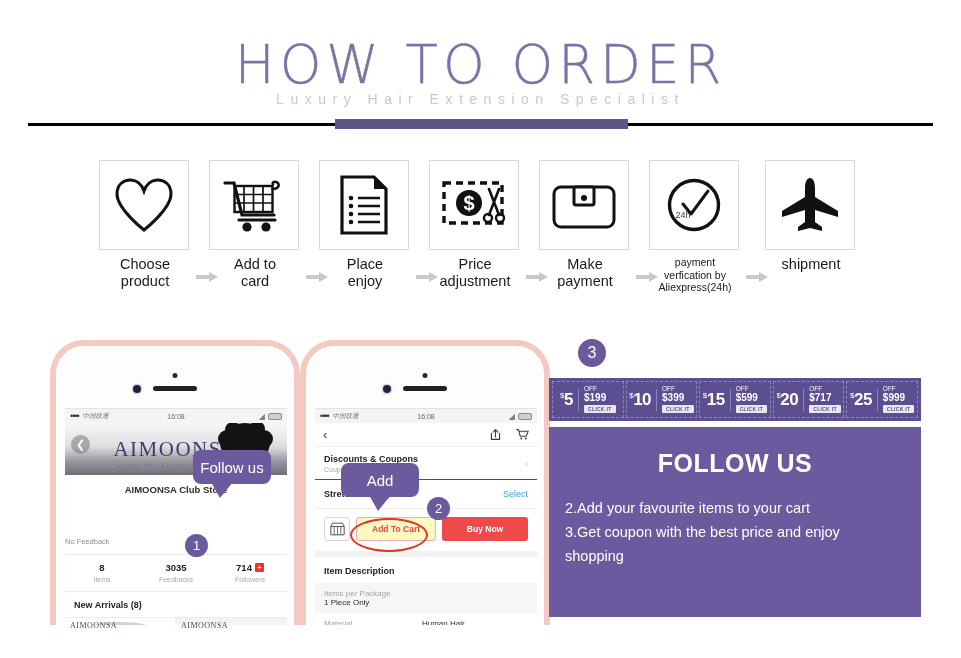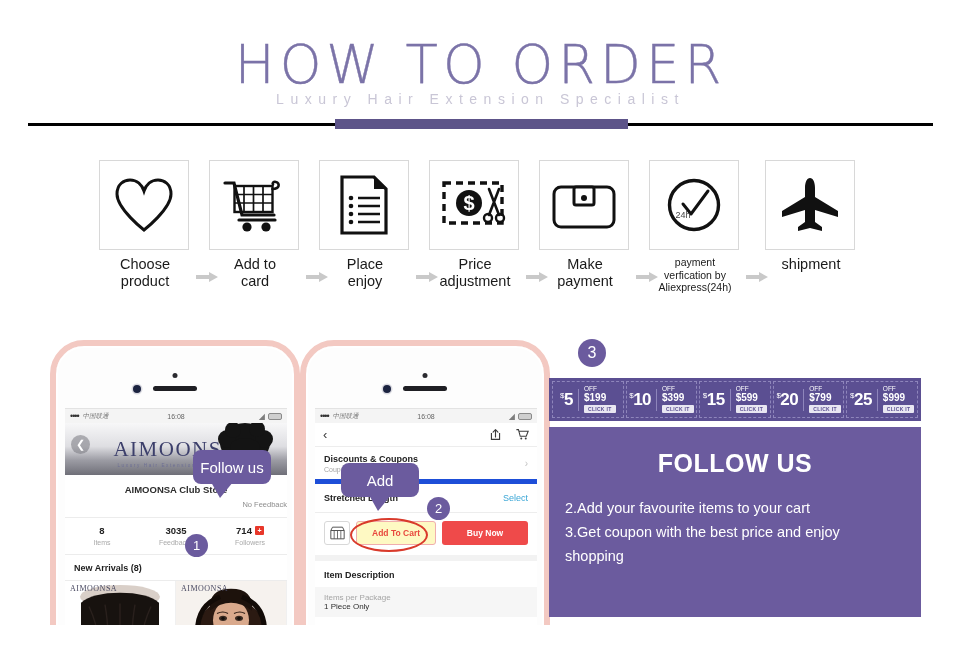--- a/index.html
+++ b/index.html
@@ -147,21 +147,21 @@
     font-size: 4.6px; letter-spacing: 1.6px; color: #6d6f95; margin-top: 1px;
   }
   .p1-afro {
     position: absolute; right: 8px; top: 0; width: 72px; height: 56px;
   }
 
   .p1-store {
     text-align: center; font-size: 9.5px; font-weight: bold;
     color: #2d2d2d; padding: 9px 0 0;
   }
-  .p1-feedback { text-align: right; font-size: 7.5px; color: #8d8d8d; padding: 5px 0 8px; }
+  .p1-feedback { text-align: left; font-size: 7.5px; color: #8d8d8d; padding: 5px 0 8px; margin-top: 37px; }
   .p1-stats {
     display: flex; border-top: 1px solid #ececec;
     padding: 7px 0 8px;
   }
   .p1-stat { flex: 1; text-align: center; }
   .p1-stat-num { font-size: 9.5px; font-weight: bold; color: #222; }
   .p1-stat-lbl { font-size: 7px; color: #a9a9a9; margin-top: 3px; }
   .p1-badge {
     display: inline-block; vertical-align: 1px; margin-left: 3px;
     width: 9px; height: 9px; background: #e8372a; border-radius: 1px;
@@ -180,21 +180,21 @@
   }
 
   
   .p2-topbar {
     height: 24px; display: flex; align-items: center; padding: 0 8px;
     border-bottom: 1px solid #ededed; background: #fff;
   }
   .p2-back { font-size: 13px; color: #3c3c3c; }
   .p2-icons { margin-left: auto; display: flex; gap: 14px; color: #3c3c3c; }
   .p2-row {
-    padding: 7px 9px 6px; border-bottom: 5px solid #1d4ed8; position: relative;
+    padding: 7px 9px 6px; border-bottom: 1px solid #1d4ed8; position: relative;
   }
   .p2-row-title { font-size: 9px; font-weight: bold; color: #222; }
   .p2-row-sub { font-size: 7px; color: #a5a5a5; margin-top: 2px; }
   .p2-chev { position: absolute; right: 9px; top: 11px; color: #c4c4c4; font-size: 10px; }
   .p2-sel-row {
     padding: 9px 9px; border-bottom: 1px solid #ededed; position: relative;
     display: flex; align-items: center;
   }
   .p2-sel-title { font-size: 9px; font-weight: bold; color: #222; }
   .p2-select { margin-left: auto; font-size: 9px; color: #3aa6d6; }
@@ -653,21 +653,21 @@
       <span class="coupon-off">OFF</span>
       <span class="coupon-min">$599</span>
       <span class="coupon-click">CLICK IT</span>
     </div>
   </div>
   <div class="coupon">
     <div class="coupon-amt"><sup>$</sup><span>20</span></div>
     <div class="coupon-sep"></div>
     <div class="coupon-right">
       <span class="coupon-off">OFF</span>
-      <span class="coupon-min">$799</span>
+      <span class="coupon-min">$717</span>
       <span class="coupon-click">CLICK IT</span>
     </div>
   </div>
   <div class="coupon">
     <div class="coupon-amt"><sup>$</sup><span>25</span></div>
     <div class="coupon-sep"></div>
     <div class="coupon-right">
       <span class="coupon-off">OFF</span>
       <span class="coupon-min">$999</span>
       <span class="coupon-click">CLICK IT</span>

